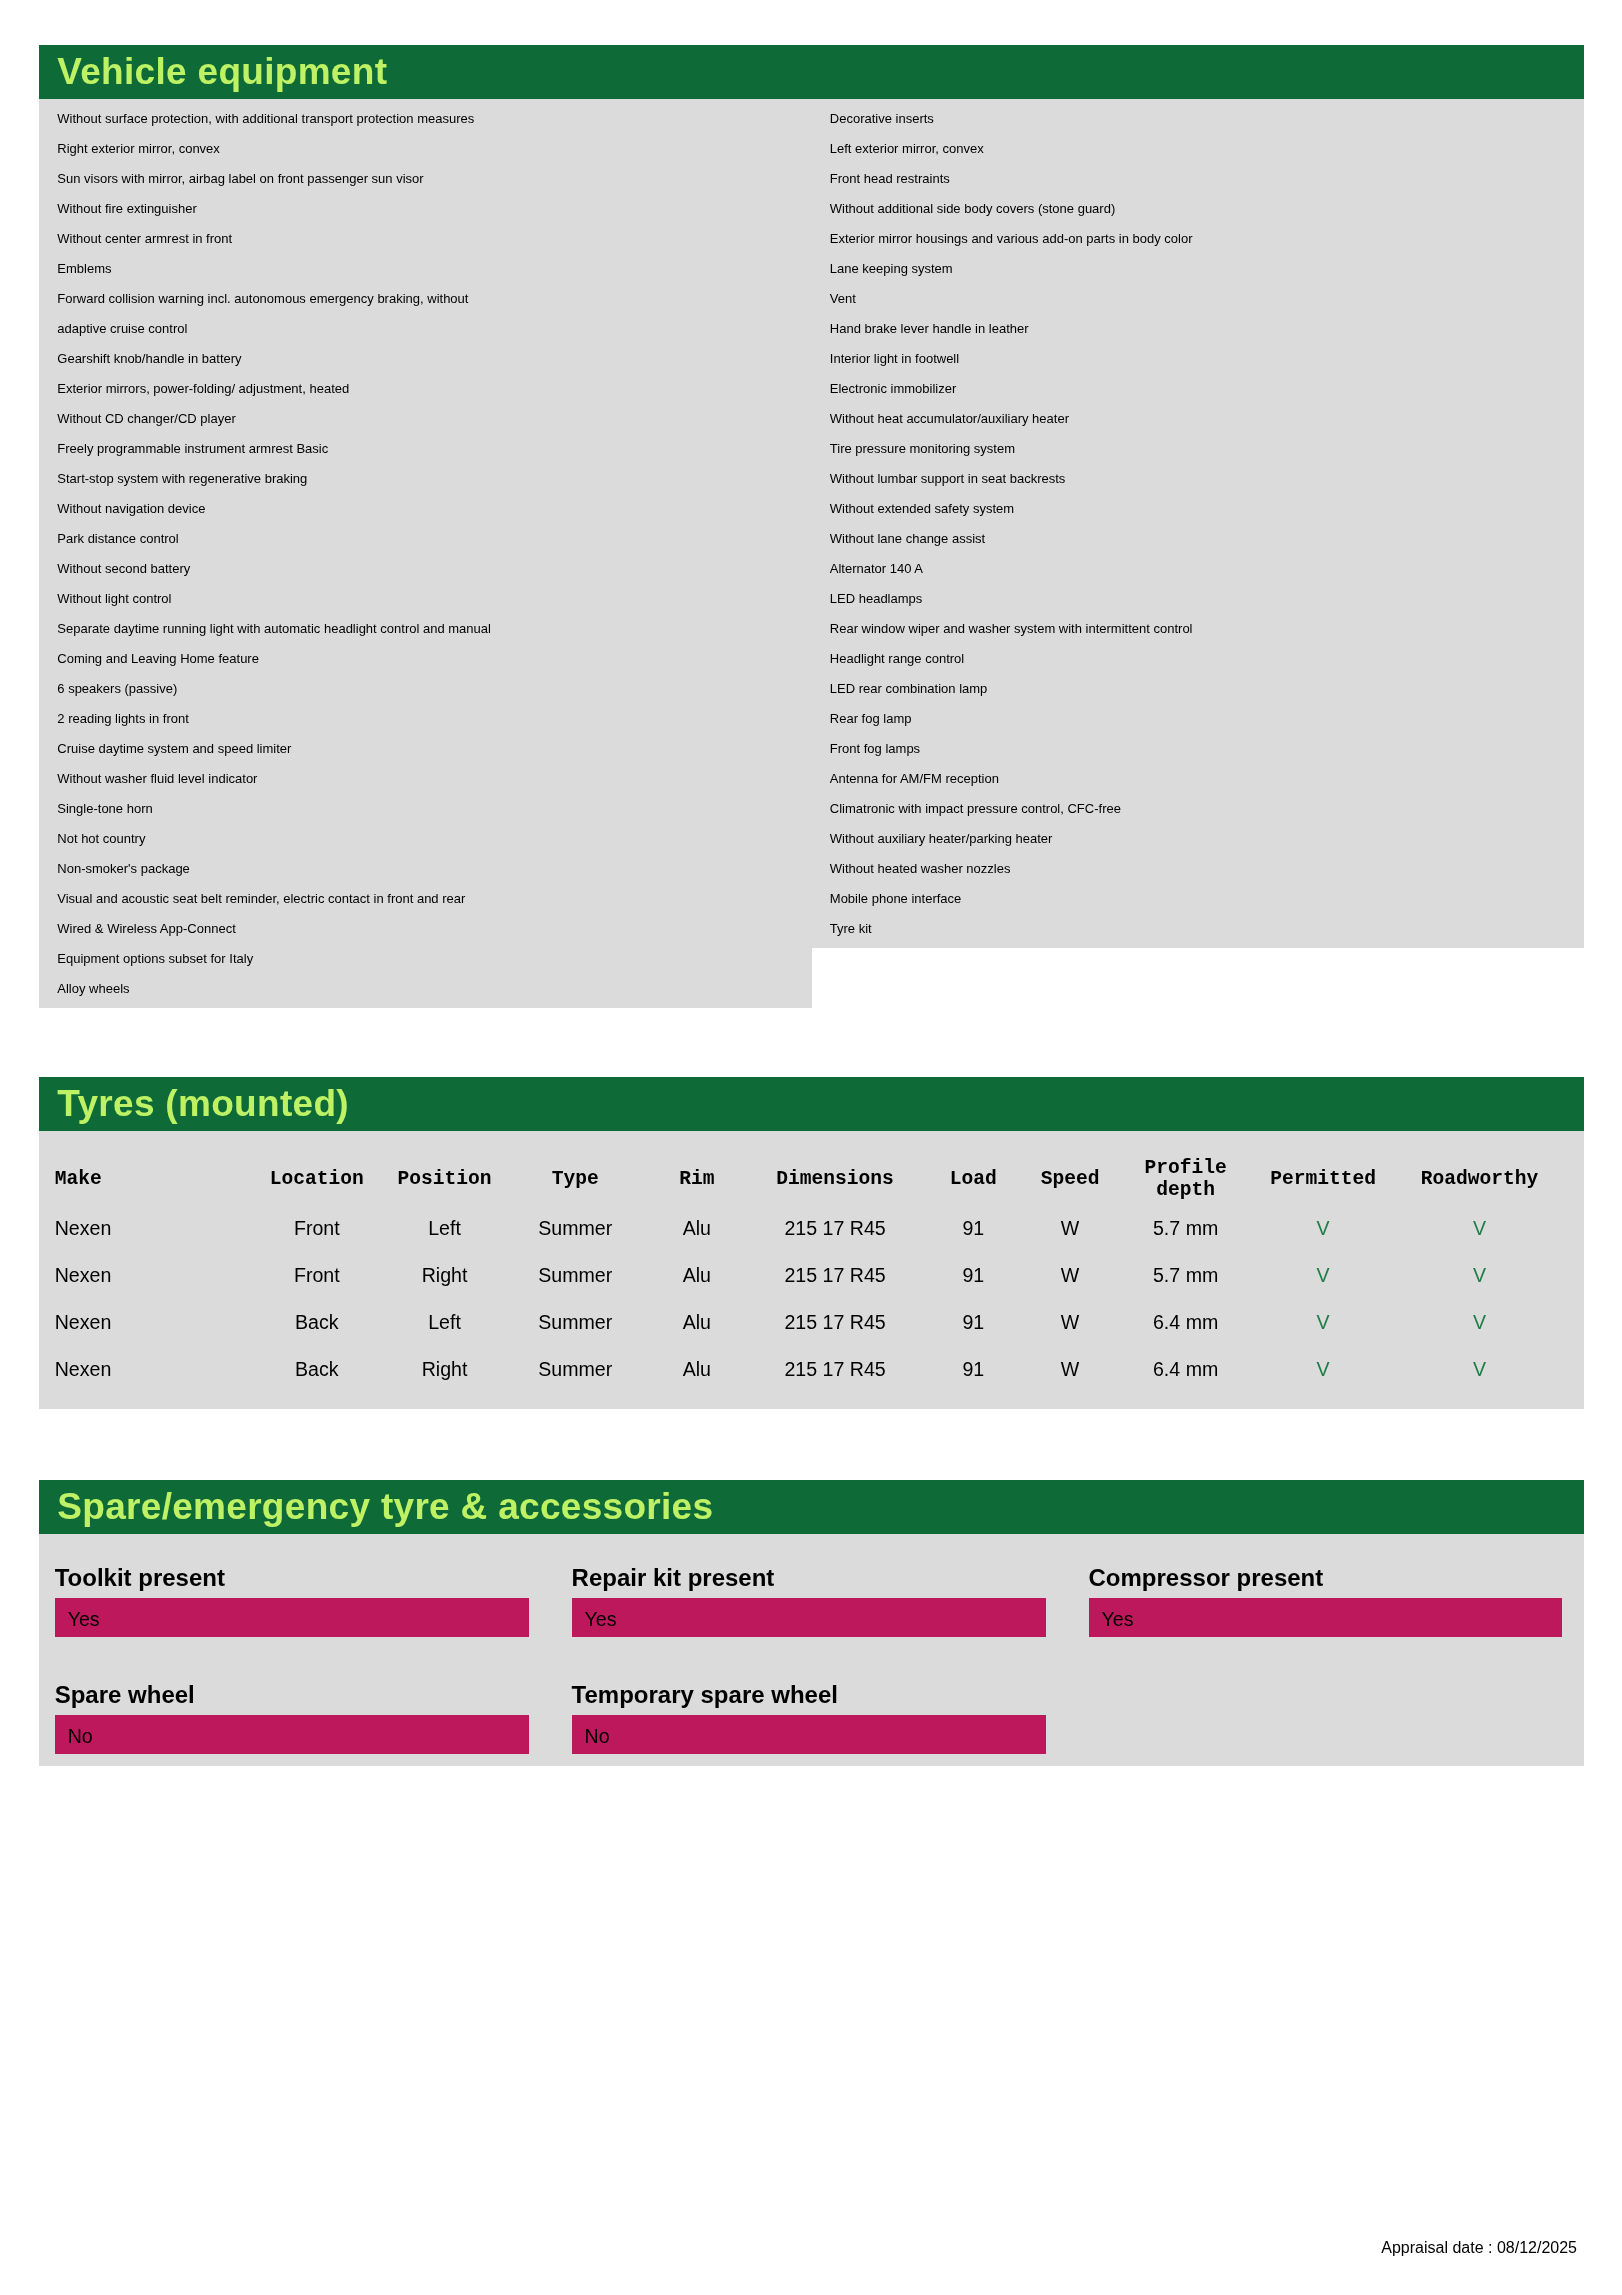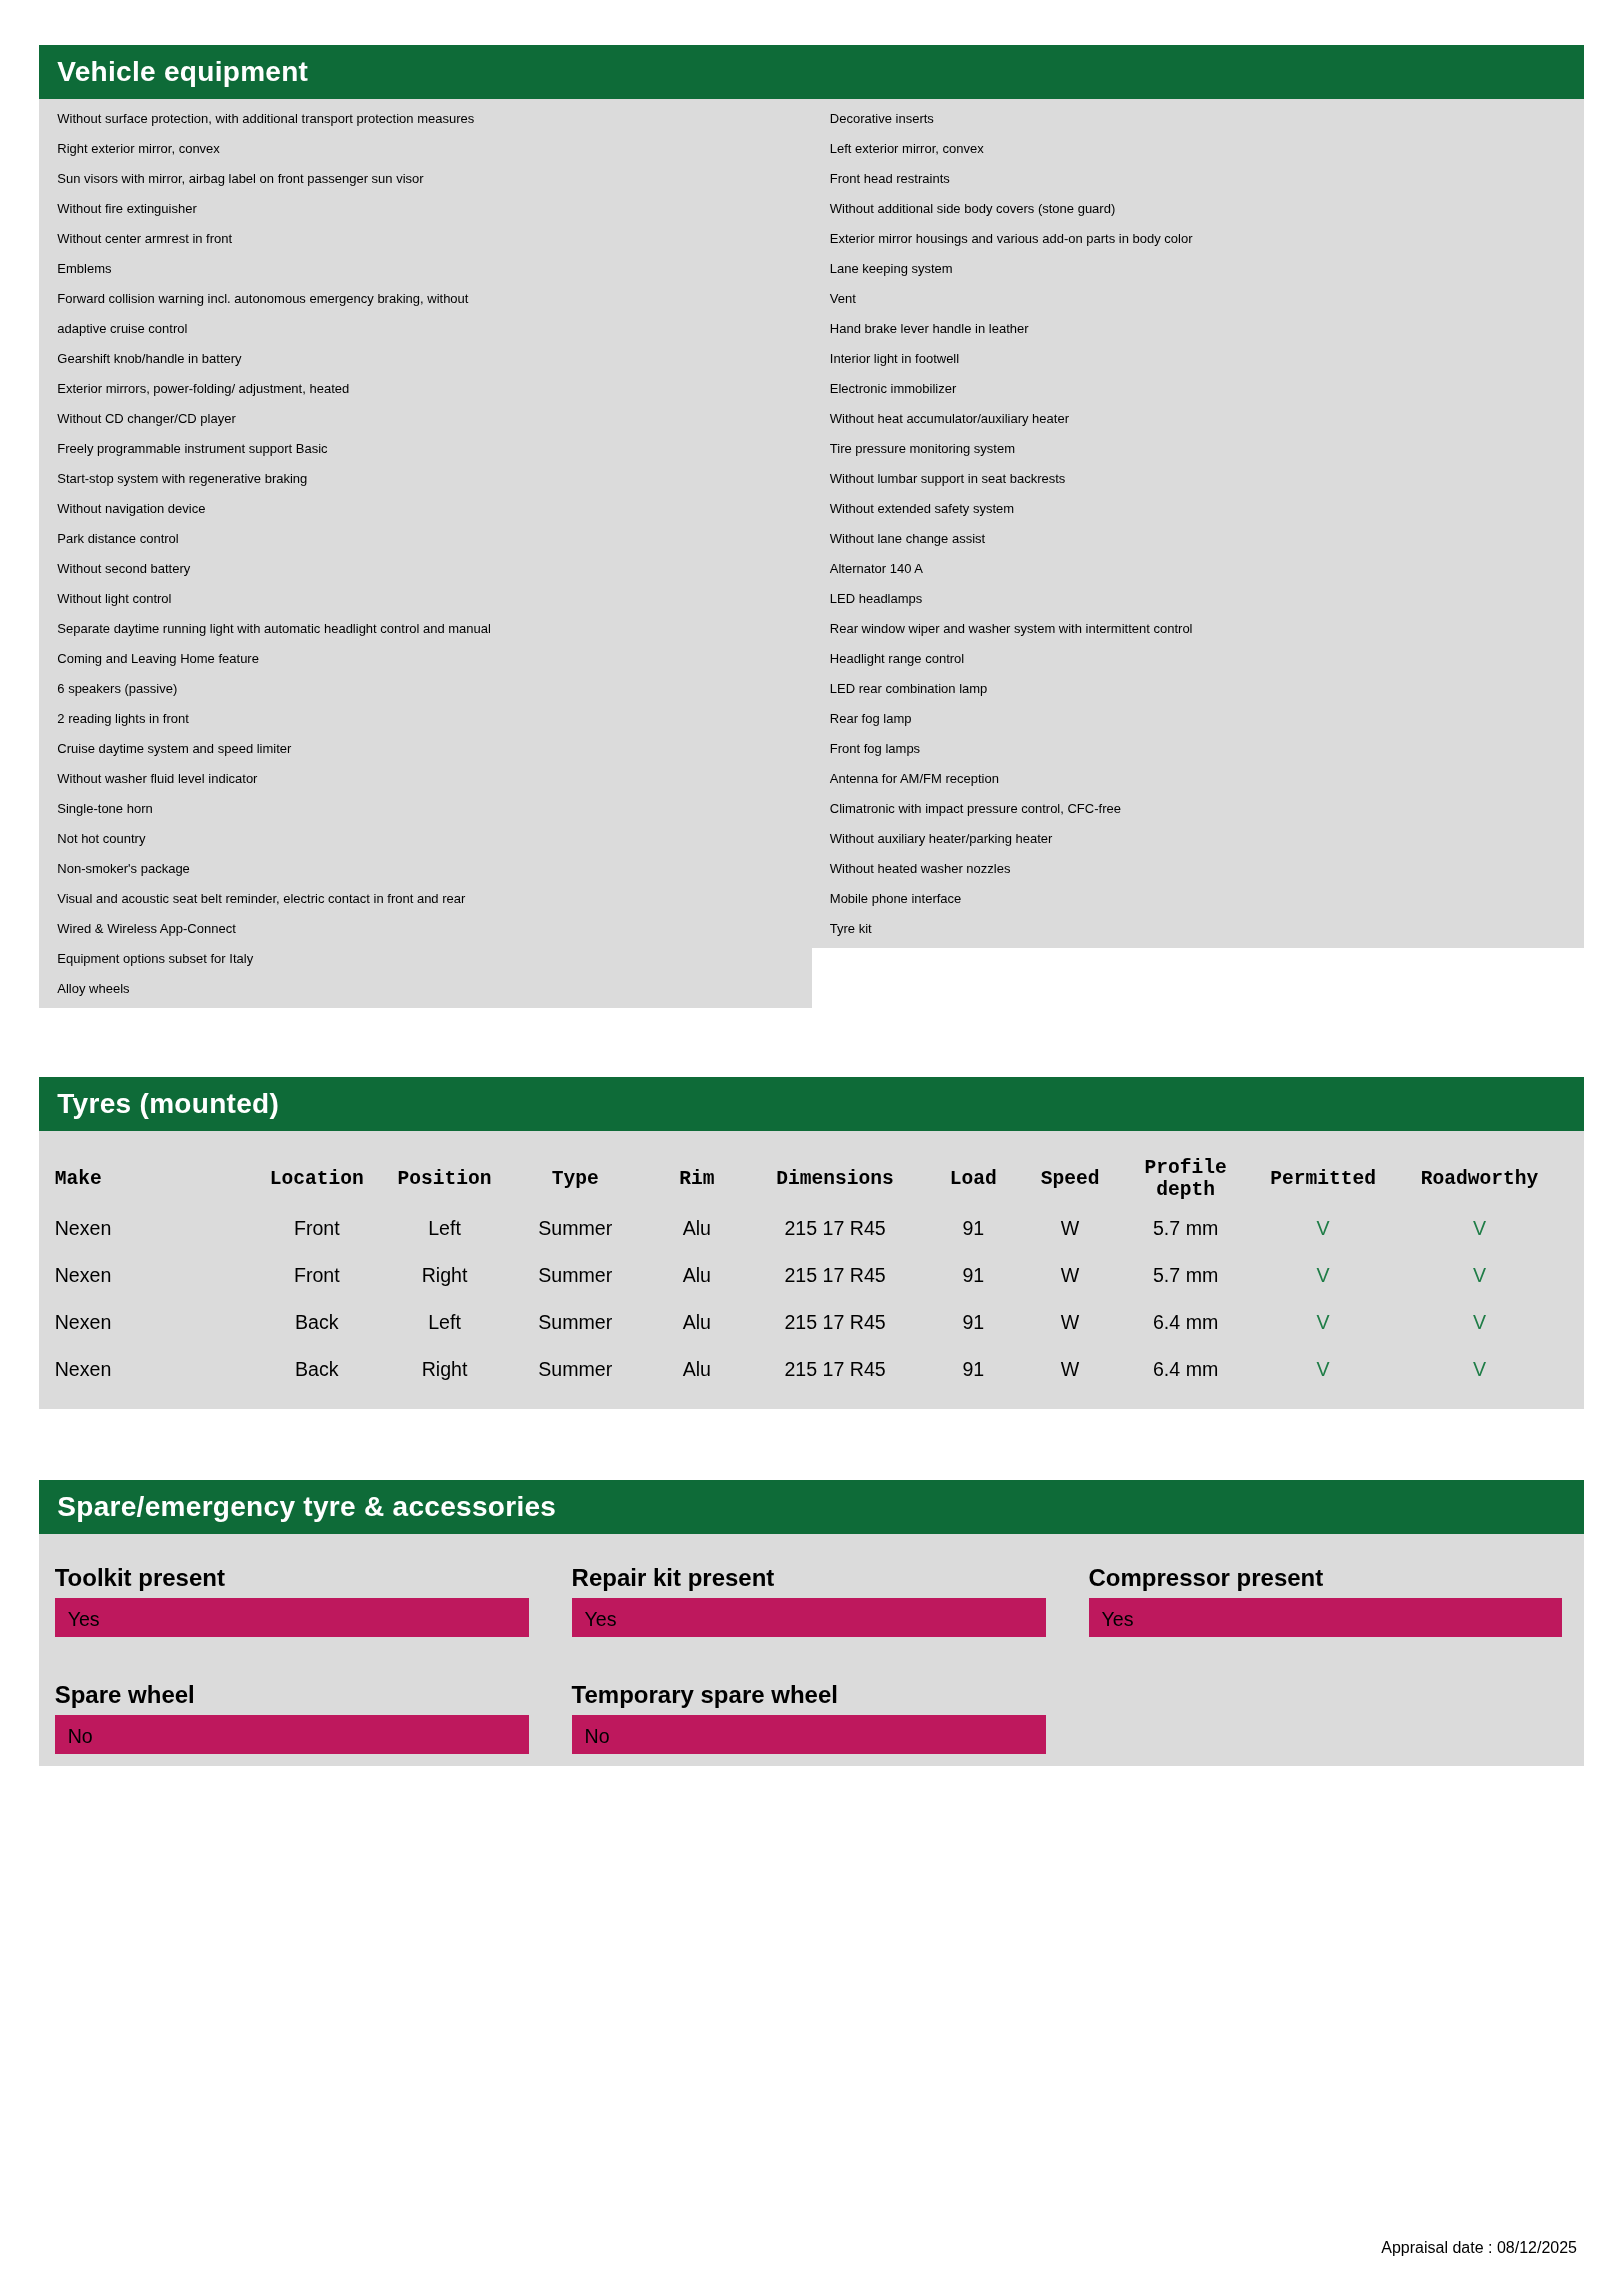--- a/index.html
+++ b/index.html
@@ -13,21 +13,21 @@
   .page { position: absolute; inset: 0; padding: 45px 39px 0 39px; }
 
   
   .bar {
     height: 54px;
     background: var(--header-green, #0e6b38);
     display: flex; align-items: center;
     padding-left: 18.3px;
   }
   .bar h1 {
-    color: #ffffff; font-size: 28px; font-weight: bold;
+    color: #bef264; font-size: 37px; font-weight: bold;
     letter-spacing: 0.3px;
   }
 
   
   .equip-cols { display: flex; align-items: flex-start; }
   .equip-col {
     width: 50%;
     list-style: none;
     background: var(--panel-gray, #dbdbdb);
     padding: 5.2px 6.5px 3.9px 18.3px;
@@ -109,21 +109,21 @@
           <li>Right exterior mirror, convex</li>
           <li>Sun visors with mirror, airbag label on front passenger sun visor</li>
           <li>Without fire extinguisher</li>
           <li>Without center armrest in front</li>
           <li>Emblems</li>
           <li>Forward collision warning incl. autonomous emergency braking, without</li>
           <li>adaptive cruise control</li>
           <li>Gearshift knob/handle in battery</li>
           <li>Exterior mirrors, power-folding/ adjustment, heated</li>
           <li>Without CD changer/CD player</li>
-          <li>Freely programmable instrument support Basic</li>
+          <li>Freely programmable instrument armrest Basic</li>
           <li>Start-stop system with regenerative braking</li>
           <li>Without navigation device</li>
           <li>Park distance control</li>
           <li>Without second battery</li>
           <li>Without light control</li>
           <li>Separate daytime running light with automatic headlight control and manual</li>
           <li>Coming and Leaving Home feature</li>
           <li>6 speakers (passive)</li>
           <li>2 reading lights in front</li>
           <li>Cruise daytime system and speed limiter</li>

